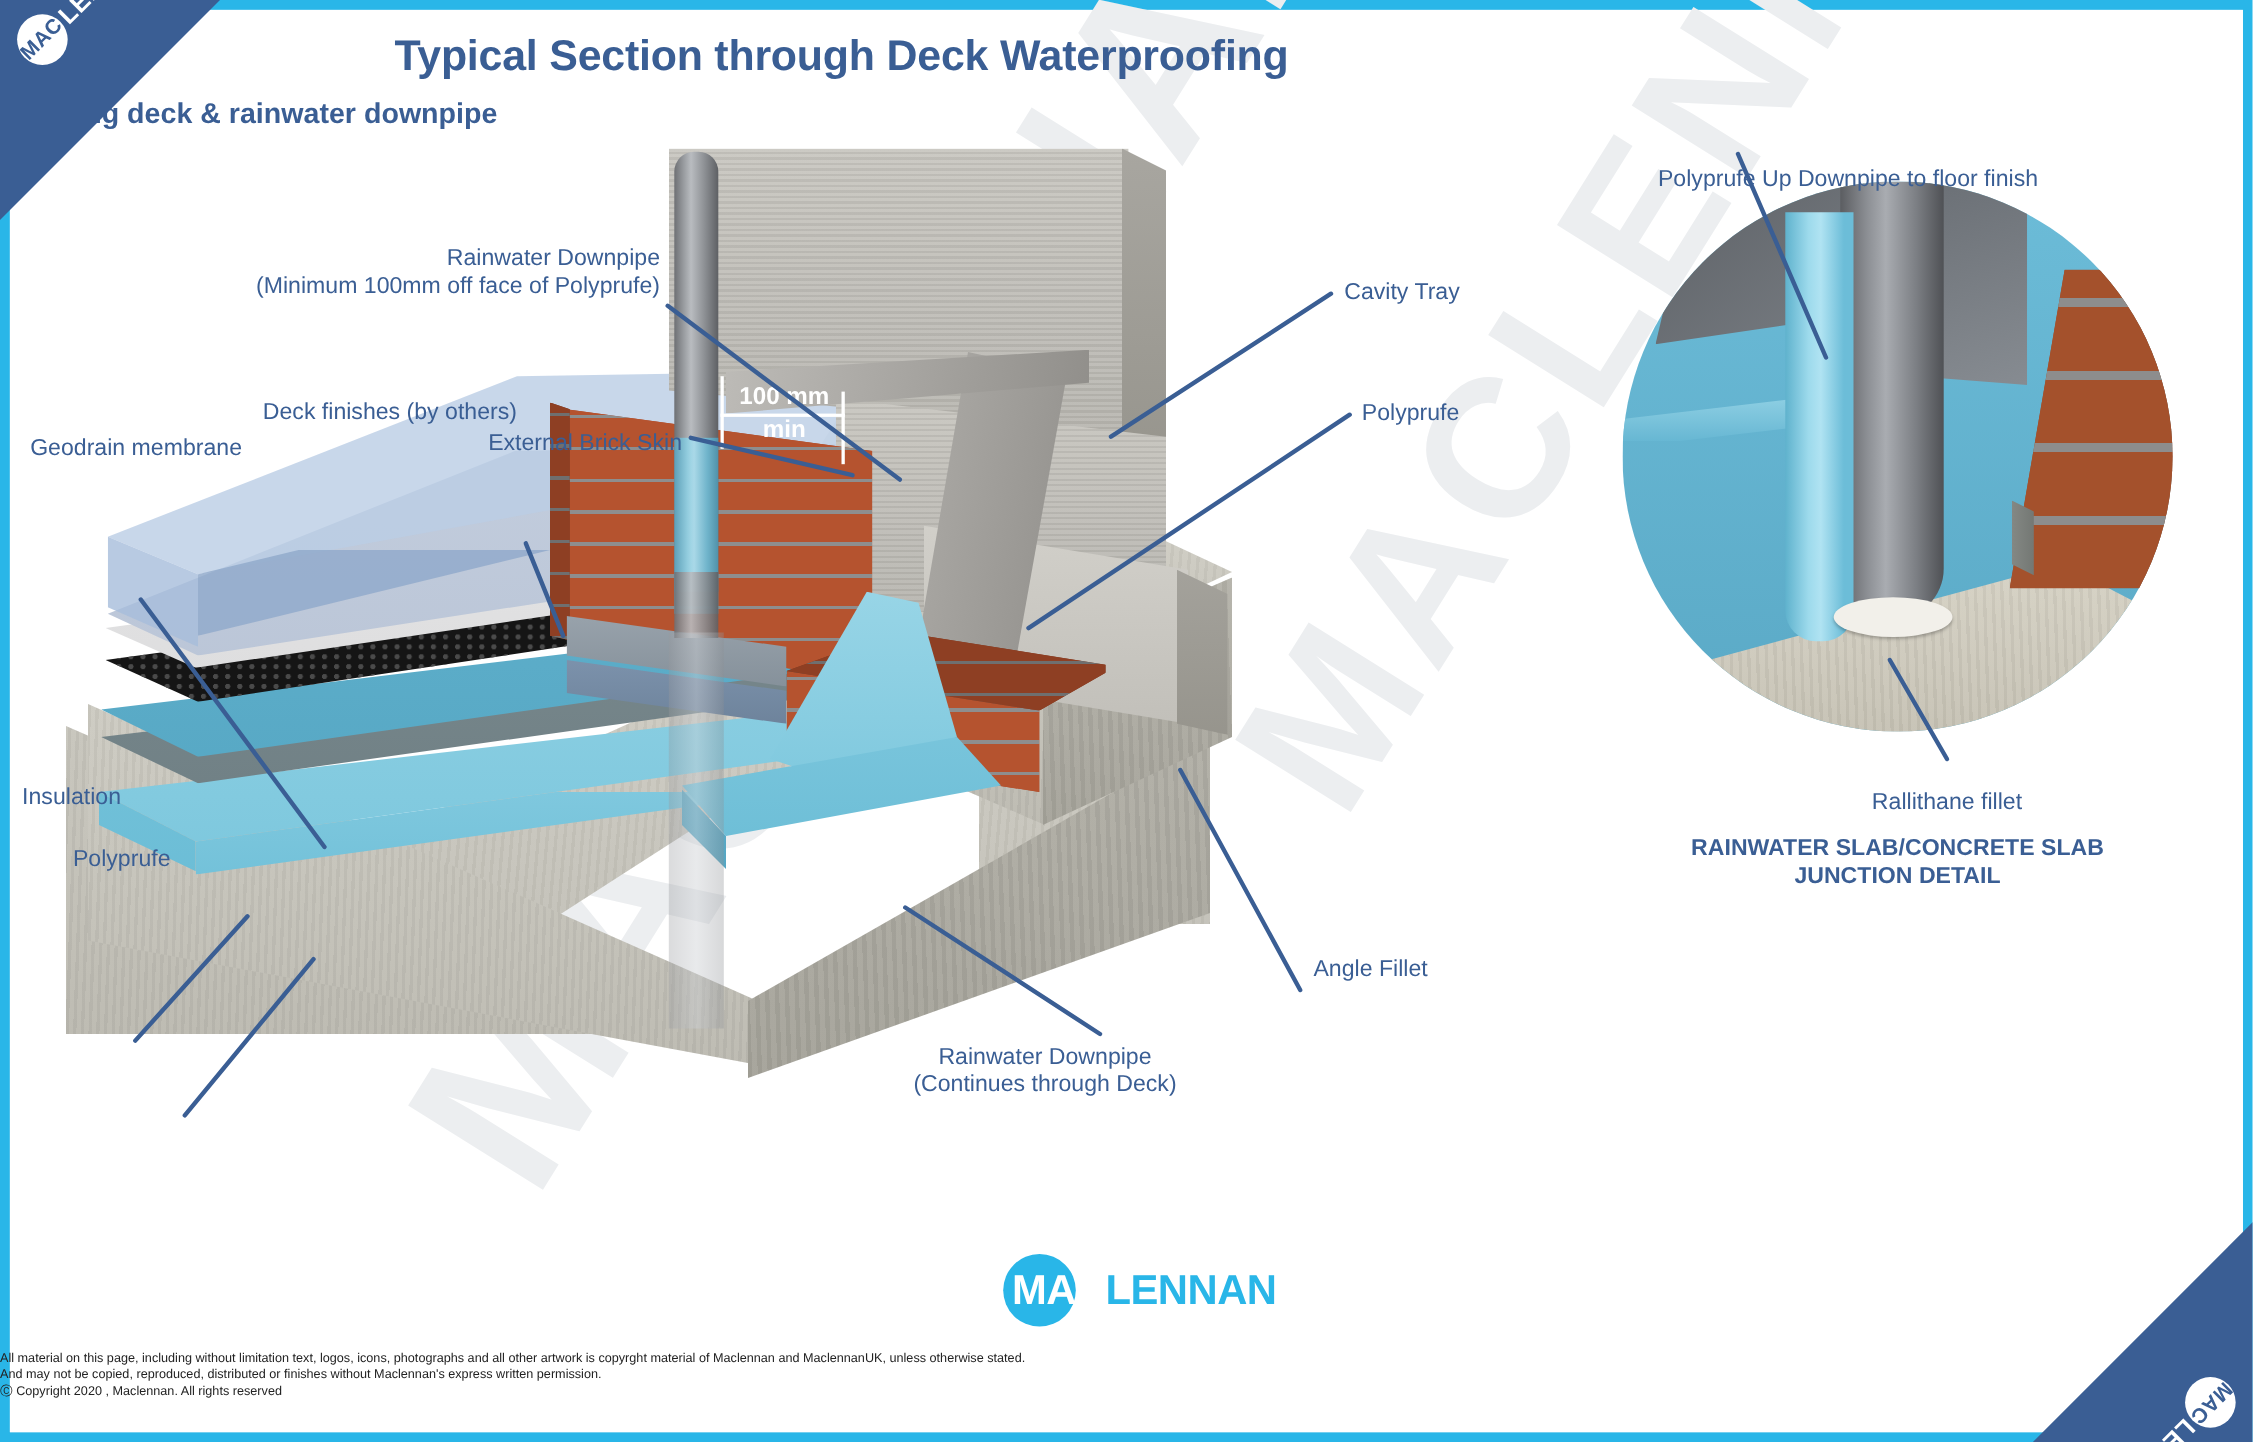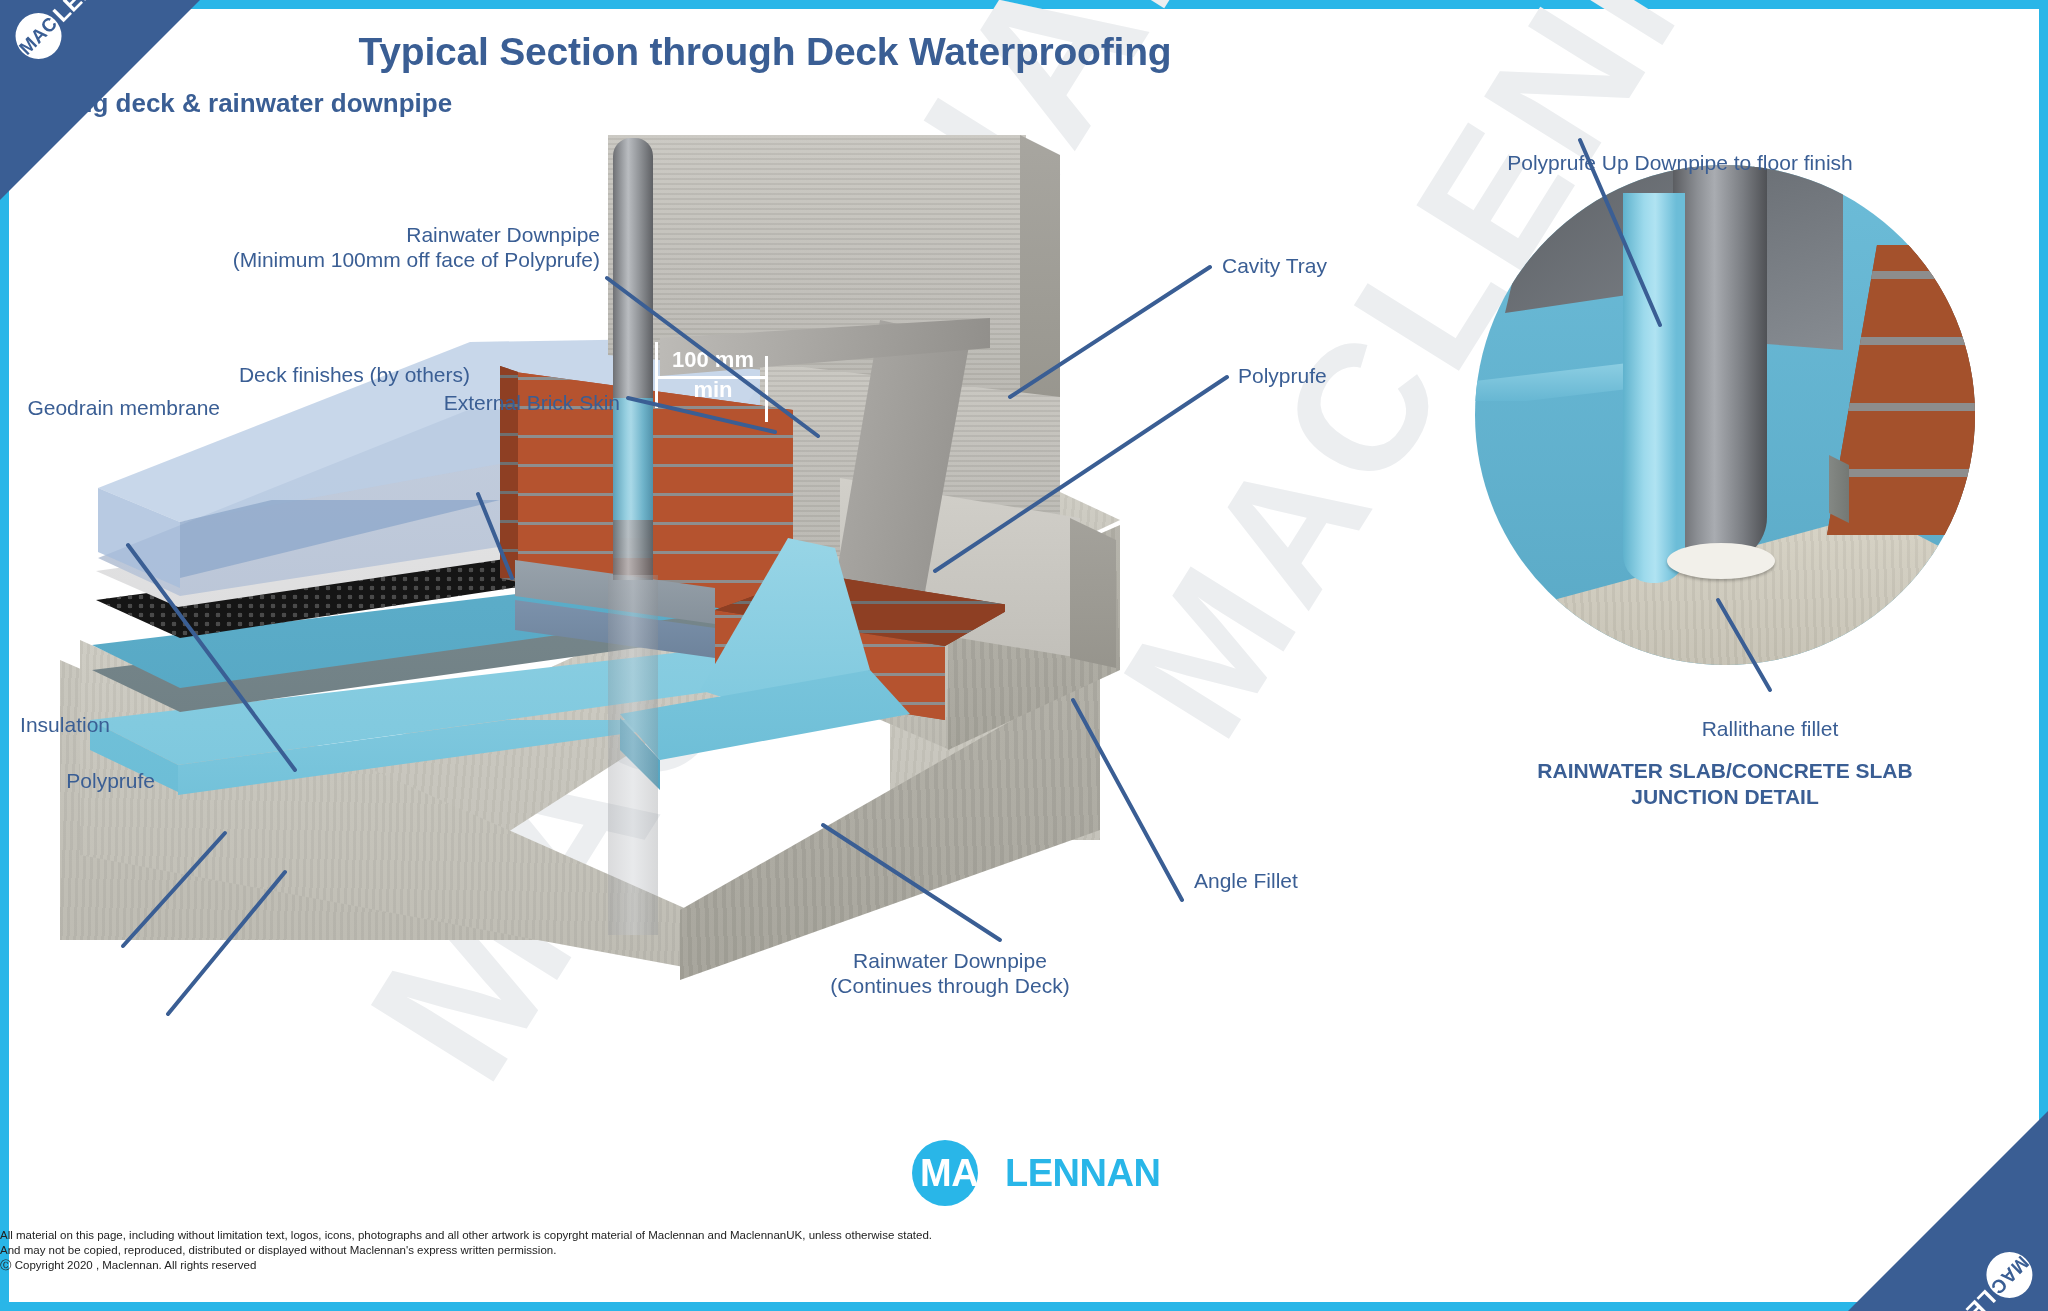--- a/index.html
+++ b/index.html
@@ -311,21 +311,21 @@
   <div class="lbl c" style="left:1400px;top:126px;width:560px;margin-top:24px;">Polyprufe Up Downpipe to floor finish</div>
   <div class="lbl c" style="left:1610px;top:716px;width:320px;">Rallithane fillet</div>
 
   <div class="logo">
     <div class="circ"></div>
     <div class="txt"><span class="w">MAC</span><span>LENNAN</span></div>
   </div>
 
   <div class="copy">
     <div>All material on this page, including without limitation text, logos, icons, photographs and all other artwork is copyrght material of Maclennan and MaclennanUK, unless otherwise stated.</div>
-    <div>And may not be copied, reproduced, distributed or displayed without Maclennan's express written permission.</div>
+    <div>And may not be copied, reproduced, distributed or finishes without Maclennan's express written permission.</div>
     <div>Ⓒ Copyright 2020 , Maclennan. All rights reserved</div>
   </div>
 
   <div class="corner tl">
     <div class="tri"></div>
     <div class="cyanline"></div>
     <div class="badge">
       <span class="dot">MAC</span>
       <span class="word">LENNAN</span>
     </div>

